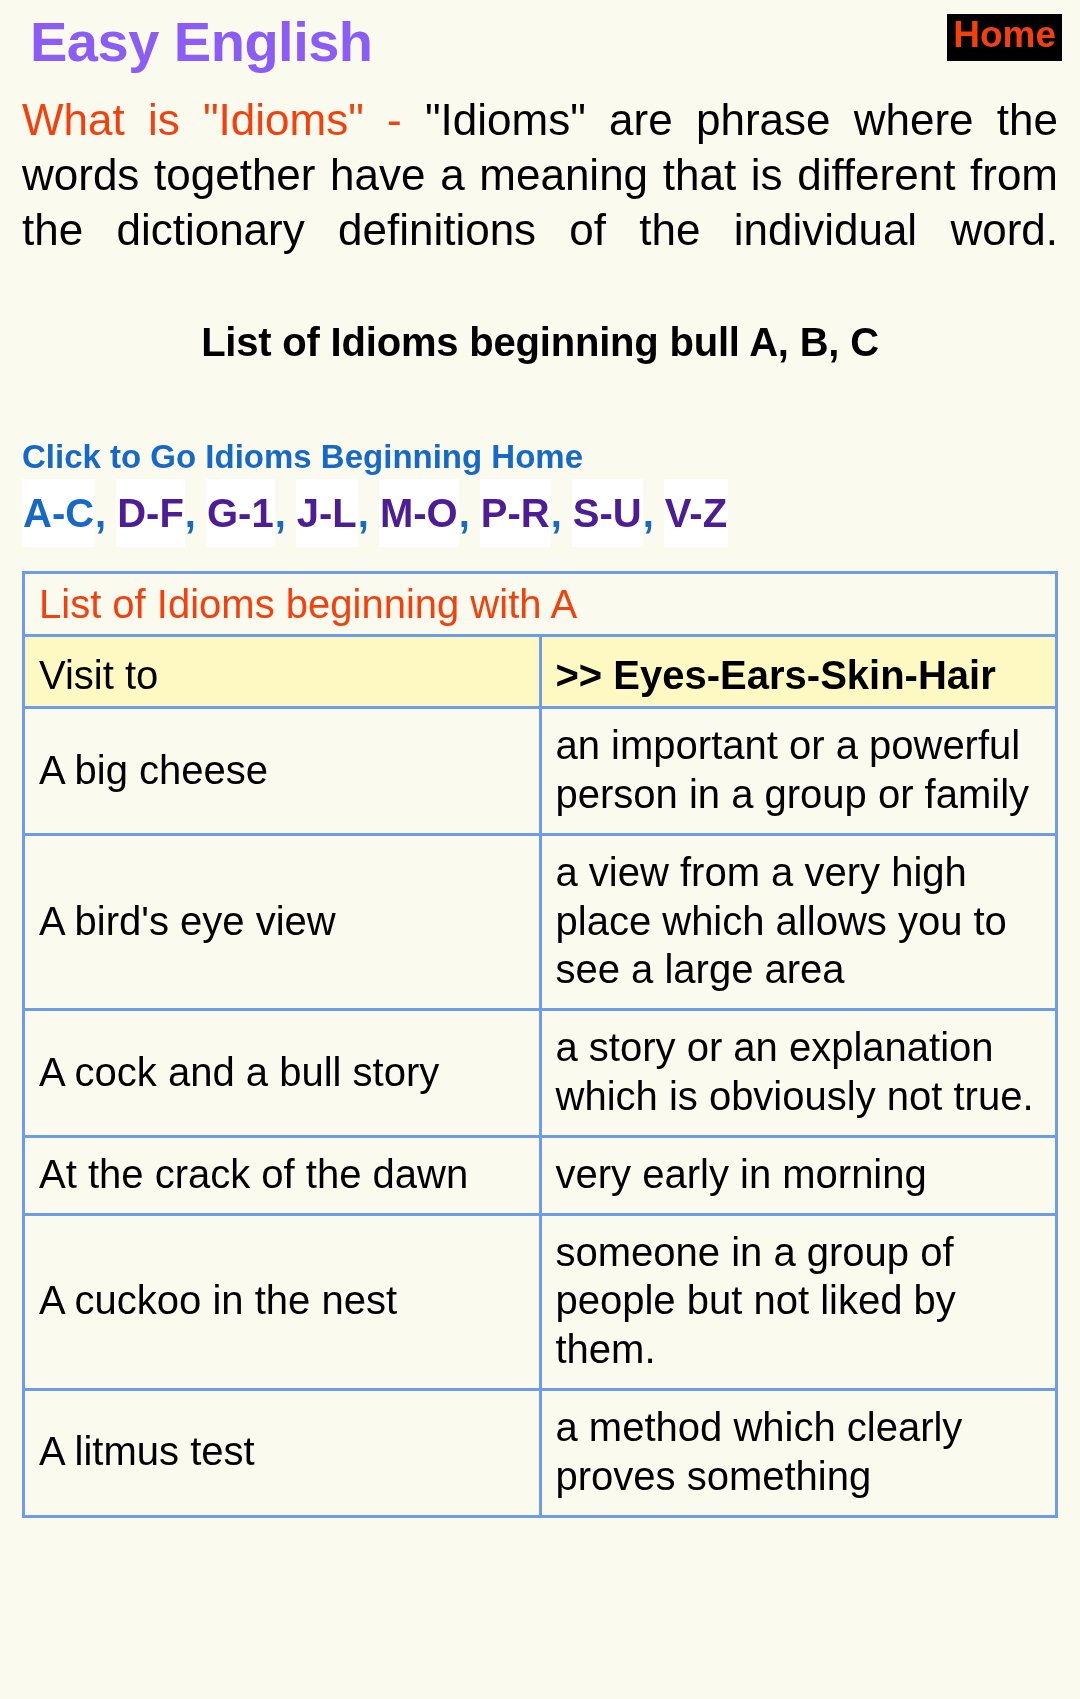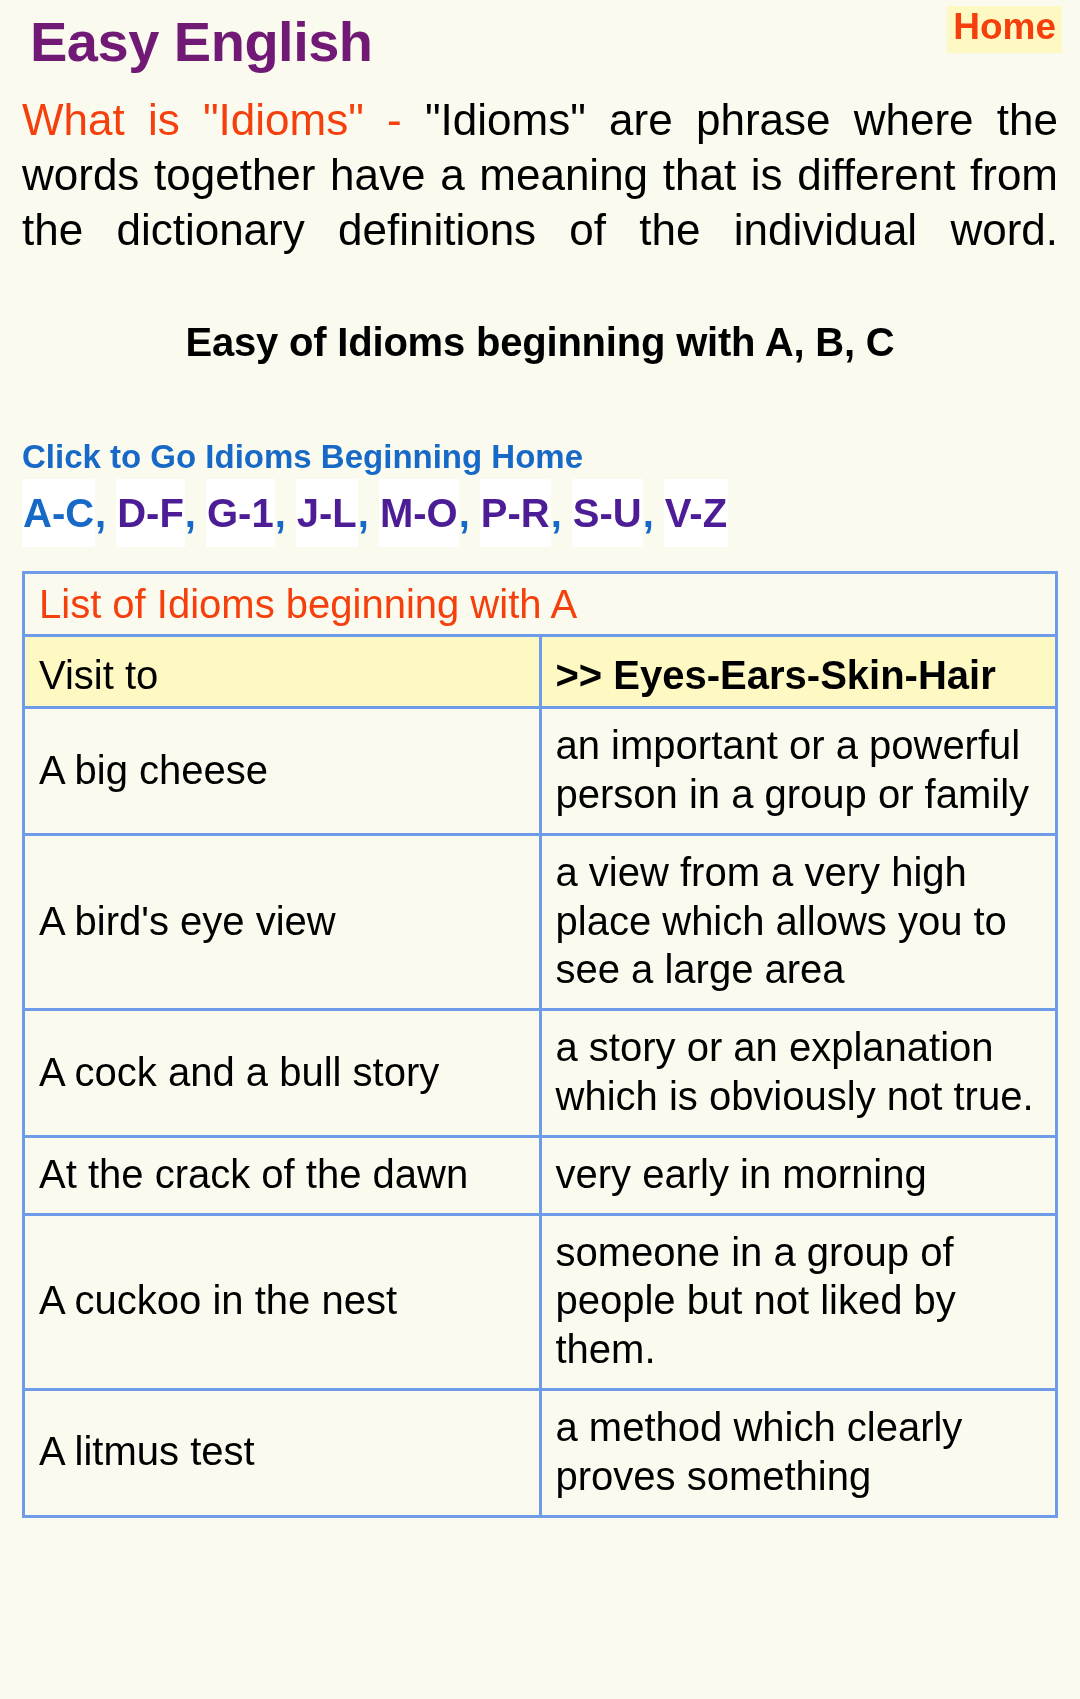--- a/index.html
+++ b/index.html
@@ -26,30 +26,30 @@
   .header {
     position: relative;
     height: 92px;
   }
   .brand {
     position: absolute;
     left: 30px;
     top: 14px;
     font-size: 56px;
     font-weight: bold;
-    color: #701a75;
+    color: #8b5cf6;
     letter-spacing: -0.5px;
     line-height: 1;
     white-space: nowrap;
   }
   .home-link {
     position: absolute;
     right: 18px;
-    top: 6px;
-    background: #fef9c3;
+    top: 14px;
+    background: #000000;
     color: #f5400d;
     font-size: 37px;
     font-weight: bold;
     padding: 2px 6px 6px 6px;
     line-height: 1.05;
     text-decoration: none;
     display: inline-block;
     cursor: pointer;
   }
 
@@ -163,21 +163,21 @@
     <div class="brand">Easy English</div>
     <a class="home-link" href="#">Home</a>
   </div>
 
   <div class="intro">
     <span class="intro-inner">
       <span class="hl">What is "Idioms" -</span><span> "Idioms" are phrase where the words together have a meaning that is different from the dictionary definitions of the individual word.</span>
     </span>
   </div>
 
-  <div class="subtitle">Easy of Idioms beginning with A, B, C</div>
+  <div class="subtitle">List of Idioms beginning bull A, B, C</div>
 
   <div class="nav-wrap">
     <div class="nav-title">Click to Go Idioms Beginning Home</div>
     <div class="nav-links" id="nav-links"><a href="#" class="cur">A-C</a><span class="sep">,</span><a href="#" class="alt">D-F</a><span class="sep">,</span><a href="#" class="alt">G-1</a><span class="sep">,</span><a href="#" class="alt">J-L</a><span class="sep">,</span><a href="#" class="alt">M-O</a><span class="sep">,</span><a href="#" class="alt">P-R</a><span class="sep">,</span><a href="#" class="alt">S-U</a><span class="sep">,</span><a href="#" class="alt">V-Z</a></div>
   </div>
 
   <div class="tbl-wrap">
     <table class="idioms">
       <tbody id="idioms-body">
         <tr>

